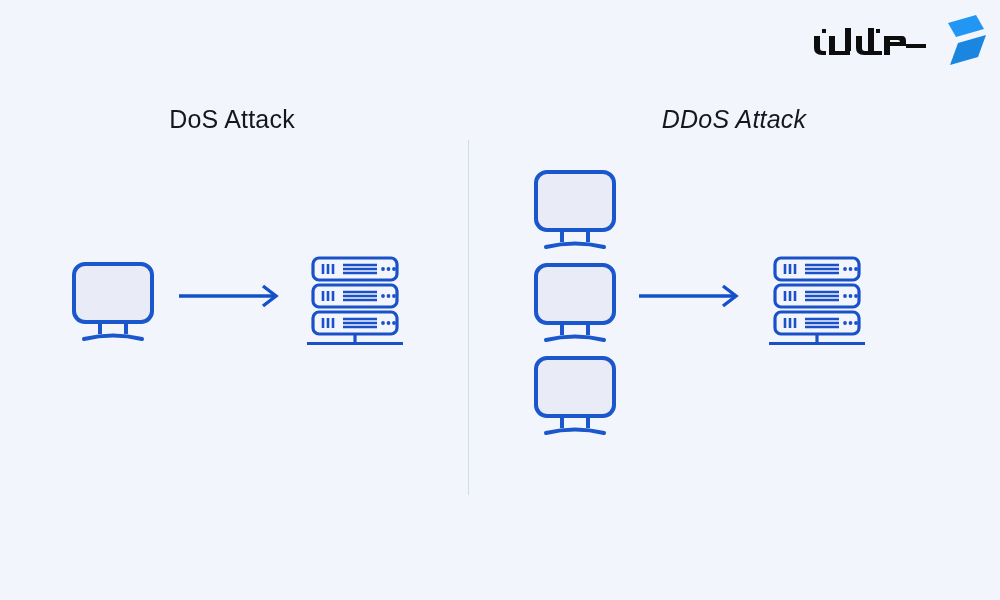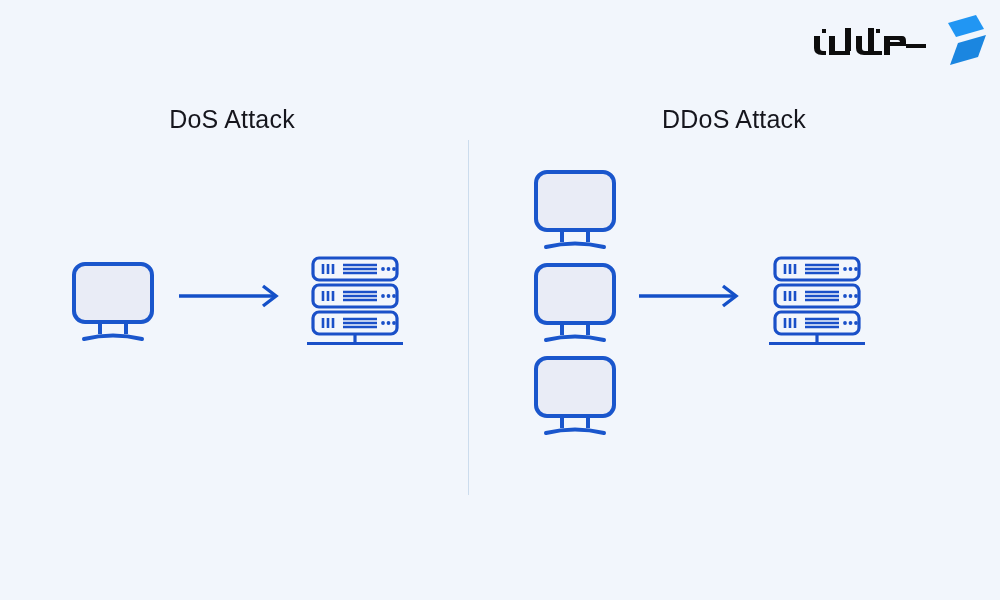--- a/index.html
+++ b/index.html
@@ -49,21 +49,21 @@
     background: #ccdced;
   }
 
   
   .panel {
     position: absolute;
     top: 0;
     height: 600px;
   }
   .panel-dos  { left: 0px;   width: 468px; }
-  .panel-ddos { left: 468px; width: 532px; }
+  .panel-ddos { left: 468px; width: 532px; font-style: italic; }
 
   .panel-title {
     position: absolute;
     top: 105px;
     left: 0;
     width: 100%;
     text-align: center;
     font-family: "Liberation Sans", sans-serif;
     font-size: 25px;
     font-weight: 400;

